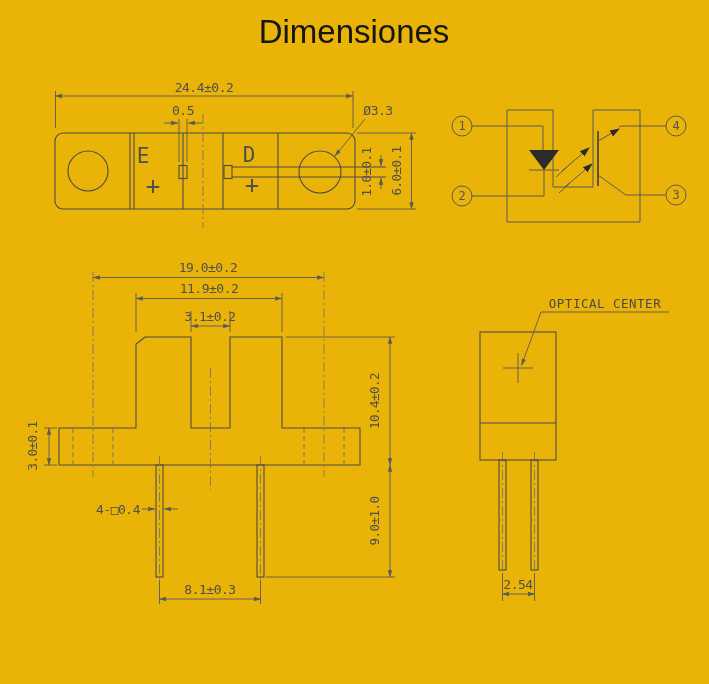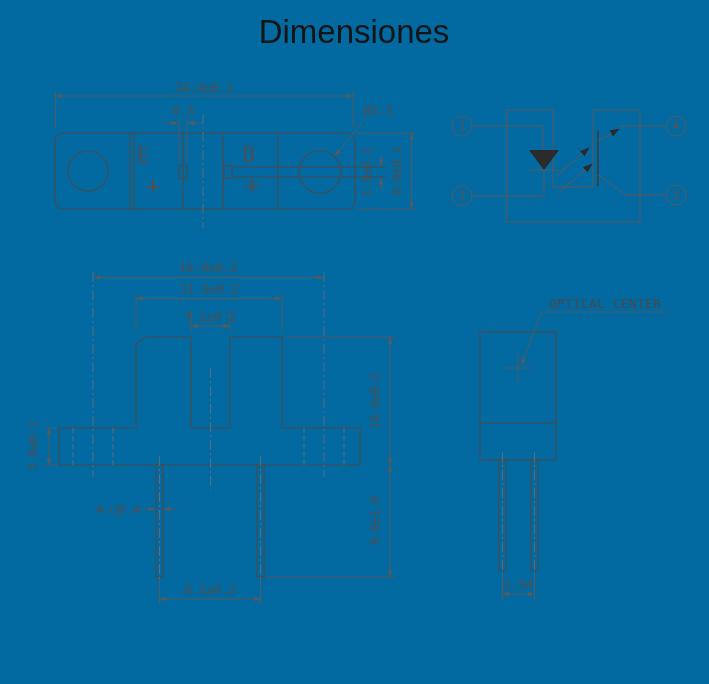--- a/index.html
+++ b/index.html
@@ -1,16 +1,16 @@
 <!DOCTYPE html>
 <html><head>
 <meta charset="utf-8">
 <style>
   html,body{margin:0;padding:0;background:#ffffff;}
-  .page{width:709px;height:684px;background:#0369a1;position:relative;overflow:hidden;}
+  .page{width:709px;height:684px;background:#eab308;position:relative;overflow:hidden;}
   svg{display:block;}
   .title{font-family:"Liberation Sans",sans-serif;font-size:33px;fill:#151515;}
   .dim-text{font-family:"DejaVu Sans Mono",monospace;font-size:13px;fill:#4f4f4f;letter-spacing:-0.5px;}
   .dim-text-sm{font-family:"DejaVu Sans Mono",monospace;font-size:12.5px;fill:#4f4f4f;letter-spacing:-0.5px;}
   .cad-letter{font-family:"DejaVu Sans Mono",monospace;font-size:21px;fill:#4f4f4f;}
   .plus-mark{font-family:"DejaVu Sans Mono",monospace;font-size:24px;fill:#4f4f4f;}
   .pin-num{font-family:"DejaVu Sans Mono",monospace;font-size:12px;fill:#555555;}
   .oc-label{font-family:"DejaVu Sans Mono",monospace;font-size:12.5px;fill:#4a4a4a;letter-spacing:0.5px;}
   .ol{stroke:#4b4b4b;stroke-width:1.1;fill:none;}
   .thin{stroke:#5a5a5a;stroke-width:0.9;fill:none;}

